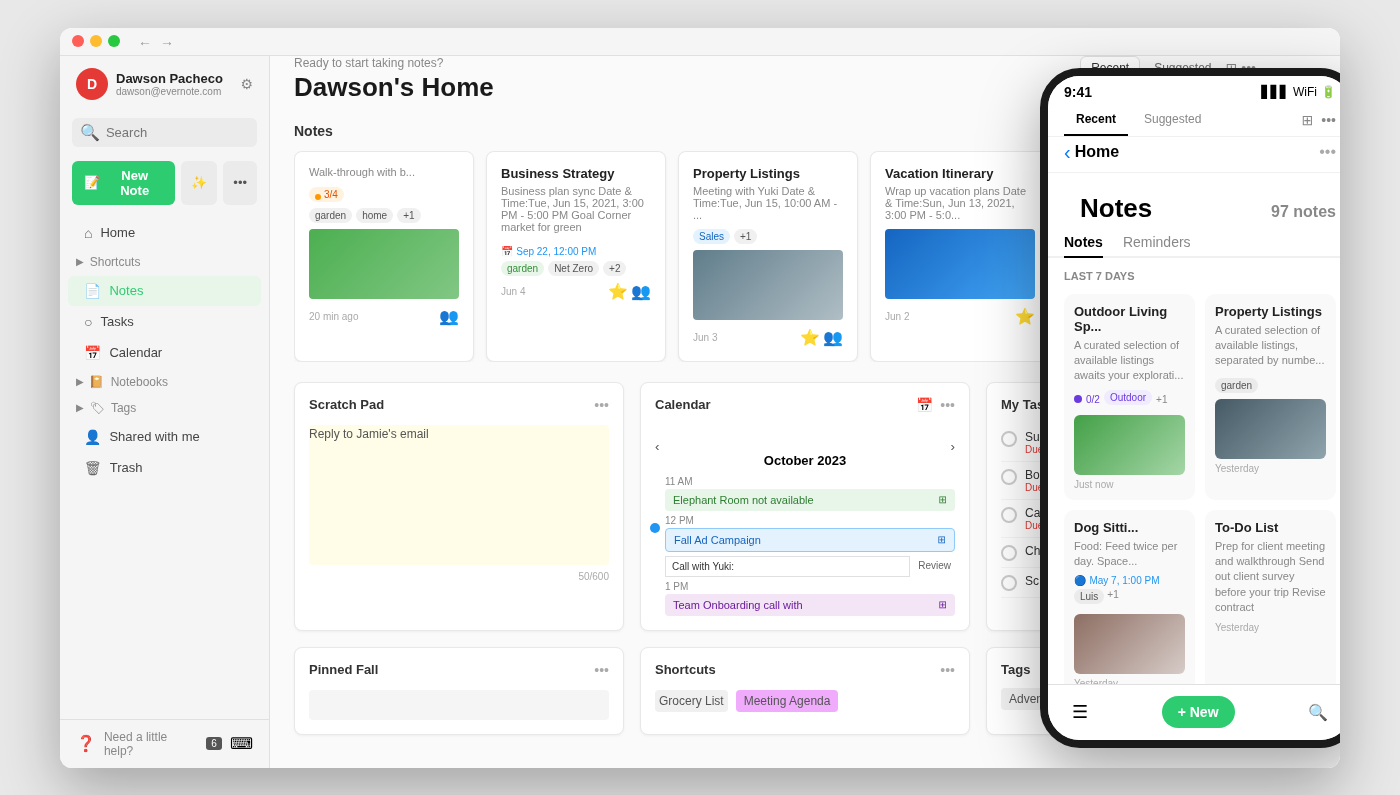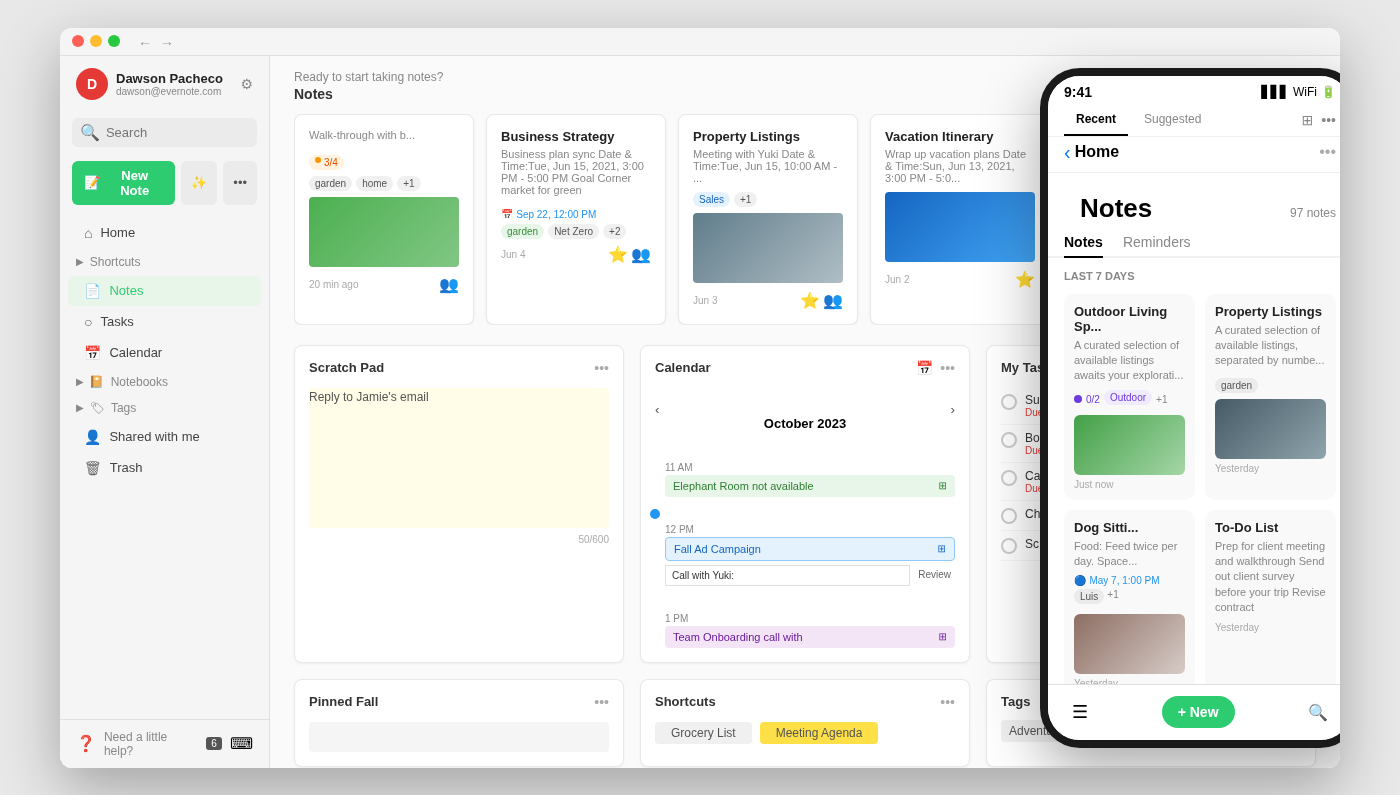--- a/index.html
+++ b/index.html
@@ -184,21 +184,21 @@
       border-radius: 4px; margin-bottom: 8px;
       overflow: hidden;
     }
     .note-card-img.outdoor { background: linear-gradient(135deg, #4caf50 0%, #81c784 100%); }
     .note-card-img.building { background: linear-gradient(135deg, #607d8b 0%, #b0bec5 100%); }
     .note-card-img.lake { background: linear-gradient(135deg, #1565c0 0%, #42a5f5 100%); }
     .note-card-footer { display: flex; align-items: center; justify-content: space-between; }
     .note-card-date { font-size: 10px; color: #aaa; }
     .note-icons { display: flex; gap: 3px; align-items: center; }
     .task-badge {
-      display: inline-flex; align-items: flex-start; gap: 3px;
+      display: inline-flex; align-items: flex-end; gap: 3px;
       font-size: 10px; background: #fff3e0; color: #e65100;
       padding: 2px 6px; border-radius: 10px; margin-bottom: 6px;
     }
     .task-badge-dot { width: 6px; height: 6px; border-radius: 50%; background: #ff9800; }
     .meeting-badge {
       background: #e3f2fd; color: #1565c0;
     }
     .calendar-badge {
       display: inline-flex; align-items: center; gap: 4px;
       font-size: 10px; color: #2196f3; margin-bottom: 4px;
@@ -233,21 +233,21 @@
       line-height: 1.6;
     }
     .scratch-footer { text-align: right; font-size: 10px; color: #aaa; margin-top: 6px; }
 
     
     .calendar-nav { display: flex; align-items: center; justify-content: space-between; margin-bottom: 8px; }
     .cal-month { font-size: 13px; font-weight: 600; margin-top: 28px; }
     .cal-arrow { background: none; border: none; cursor: pointer; color: #555; }
     .cal-icon { background: none; border: none; cursor: pointer; color: #555; font-size: 14px; }
     .calendar-events { display: flex; flex-direction: column; gap: 4px; margin-top: 8px; }
-    .cal-time { font-size: 10px; color: #888; margin-bottom: 2px; margin-top: 23px; }
+    .cal-time { font-size: 10px; color: #888; margin-bottom: 2px; }
     .cal-event {
       border-radius: 4px;
       padding: 5px 8px;
       font-size: 11px;
       font-weight: 500;
       position: relative;
     }
     .cal-event.green-light { background: #e8f5e9; color: #2e7d32; }
     .cal-event.blue { background: #e3f2fd; color: #1565c0; border: 1px solid #90caf9; }
     .cal-event.white { background: white; border: 1px solid #e0e0e0; color: #333; }
@@ -430,22 +430,23 @@
 
     <div class="sidebar-footer">
       <span>❓</span>
       <span class="help-text">Need a little help?</span>
       <span class="badge">6</span>
       <span>⌨</span>
     </div>
   </div>
 
   <div class="main-content">
-    <div style="position:relative;margin-top:14px;">
+    <div style="position:relative;">
       <div class="page-subtitle">Ready to start taking notes?</div>
+      <div class="page-title">Dawson's Home</div>
 
       <div style="position:absolute; top:0; right:60px; display:flex; gap:4px; align-items:center;">
         <button style="background:#fff;border:1px solid #e0e0e0;border-radius:6px;padding:4px 10px;font-size:12px;color:#333;cursor:pointer;">Recent</button>
         <button style="background:none;border:none;font-size:12px;color:#666;cursor:pointer;padding:4px 10px;">Suggested</button>
         <button style="background:none;border:none;font-size:14px;color:#888;cursor:pointer;">⊞</button>
         <button style="background:none;border:none;font-size:14px;color:#888;cursor:pointer;">•••</button>
       </div>
 
       <button class="customize-btn">
         <span>✏</span>
@@ -636,22 +637,22 @@
           <span class="panel-more">•••</span>
         </div>
         <div style="height:30px;background:#f5f5f5;border-radius:4px;"></div>
       </div>
       <div class="panel">
         <div class="panel-header">
           <span class="panel-title">Shortcuts</span>
           <span class="panel-more">•••</span>
         </div>
         <div style="display:flex;gap:8px;flex-wrap:wrap;">
-          <span style="font-size:12px;color:#555;background:#f0f0f0;padding:4px 16px;border-radius:4px;cursor:pointer;">Grocery List</span>
-          <span style="font-size:12px;color:#555;background:#fde047;padding:4px 16px;border-radius:4px;cursor:pointer;">Meeting Agenda</span>
+          <span style="font-size:12px;color:#555;background:#f0f0f0;padding:4px 4px;border-radius:4px;cursor:pointer;">Grocery List</span>
+          <span style="font-size:12px;color:#555;background:#f0abfc;padding:4px 8px;border-radius:4px;cursor:pointer;">Meeting Agenda</span>
         </div>
       </div>
       <div class="panel">
         <div class="panel-header">
           <span class="panel-title">Tags</span>
         </div>
         <span style="font-size:12px;color:#555;background:#f0f0f0;padding:4px 8px;border-radius:4px;cursor:pointer;">Adventur...</span>
       </div>
     </div>
   </div>
@@ -677,21 +678,21 @@
     </div>
 
     <div class="phone-header">
       <span class="phone-back">‹</span>
       <span class="phone-header-title">Home</span>
       <span class="phone-more">•••</span>
     </div>
 
     <div style="display:flex;align-items:baseline;padding:8px 16px 0;">
       <div class="phone-notes-title">Notes</div>
-      <div style="margin-left:auto;font-size:12px;color:#888;padding-right:0;">97 notes</div>
+      <div style="margin-left:auto;font-size:16px;color:#888;padding-right:0;font-weight:bold;">97 notes</div>
     </div>
 
     <div class="phone-tabs">
       <div class="phone-tab active">Notes</div>
       <div class="phone-tab">Reminders</div>
     </div>
 
     <div class="phone-section-label">LAST 7 DAYS</div>
 
     <div class="phone-notes-grid">

